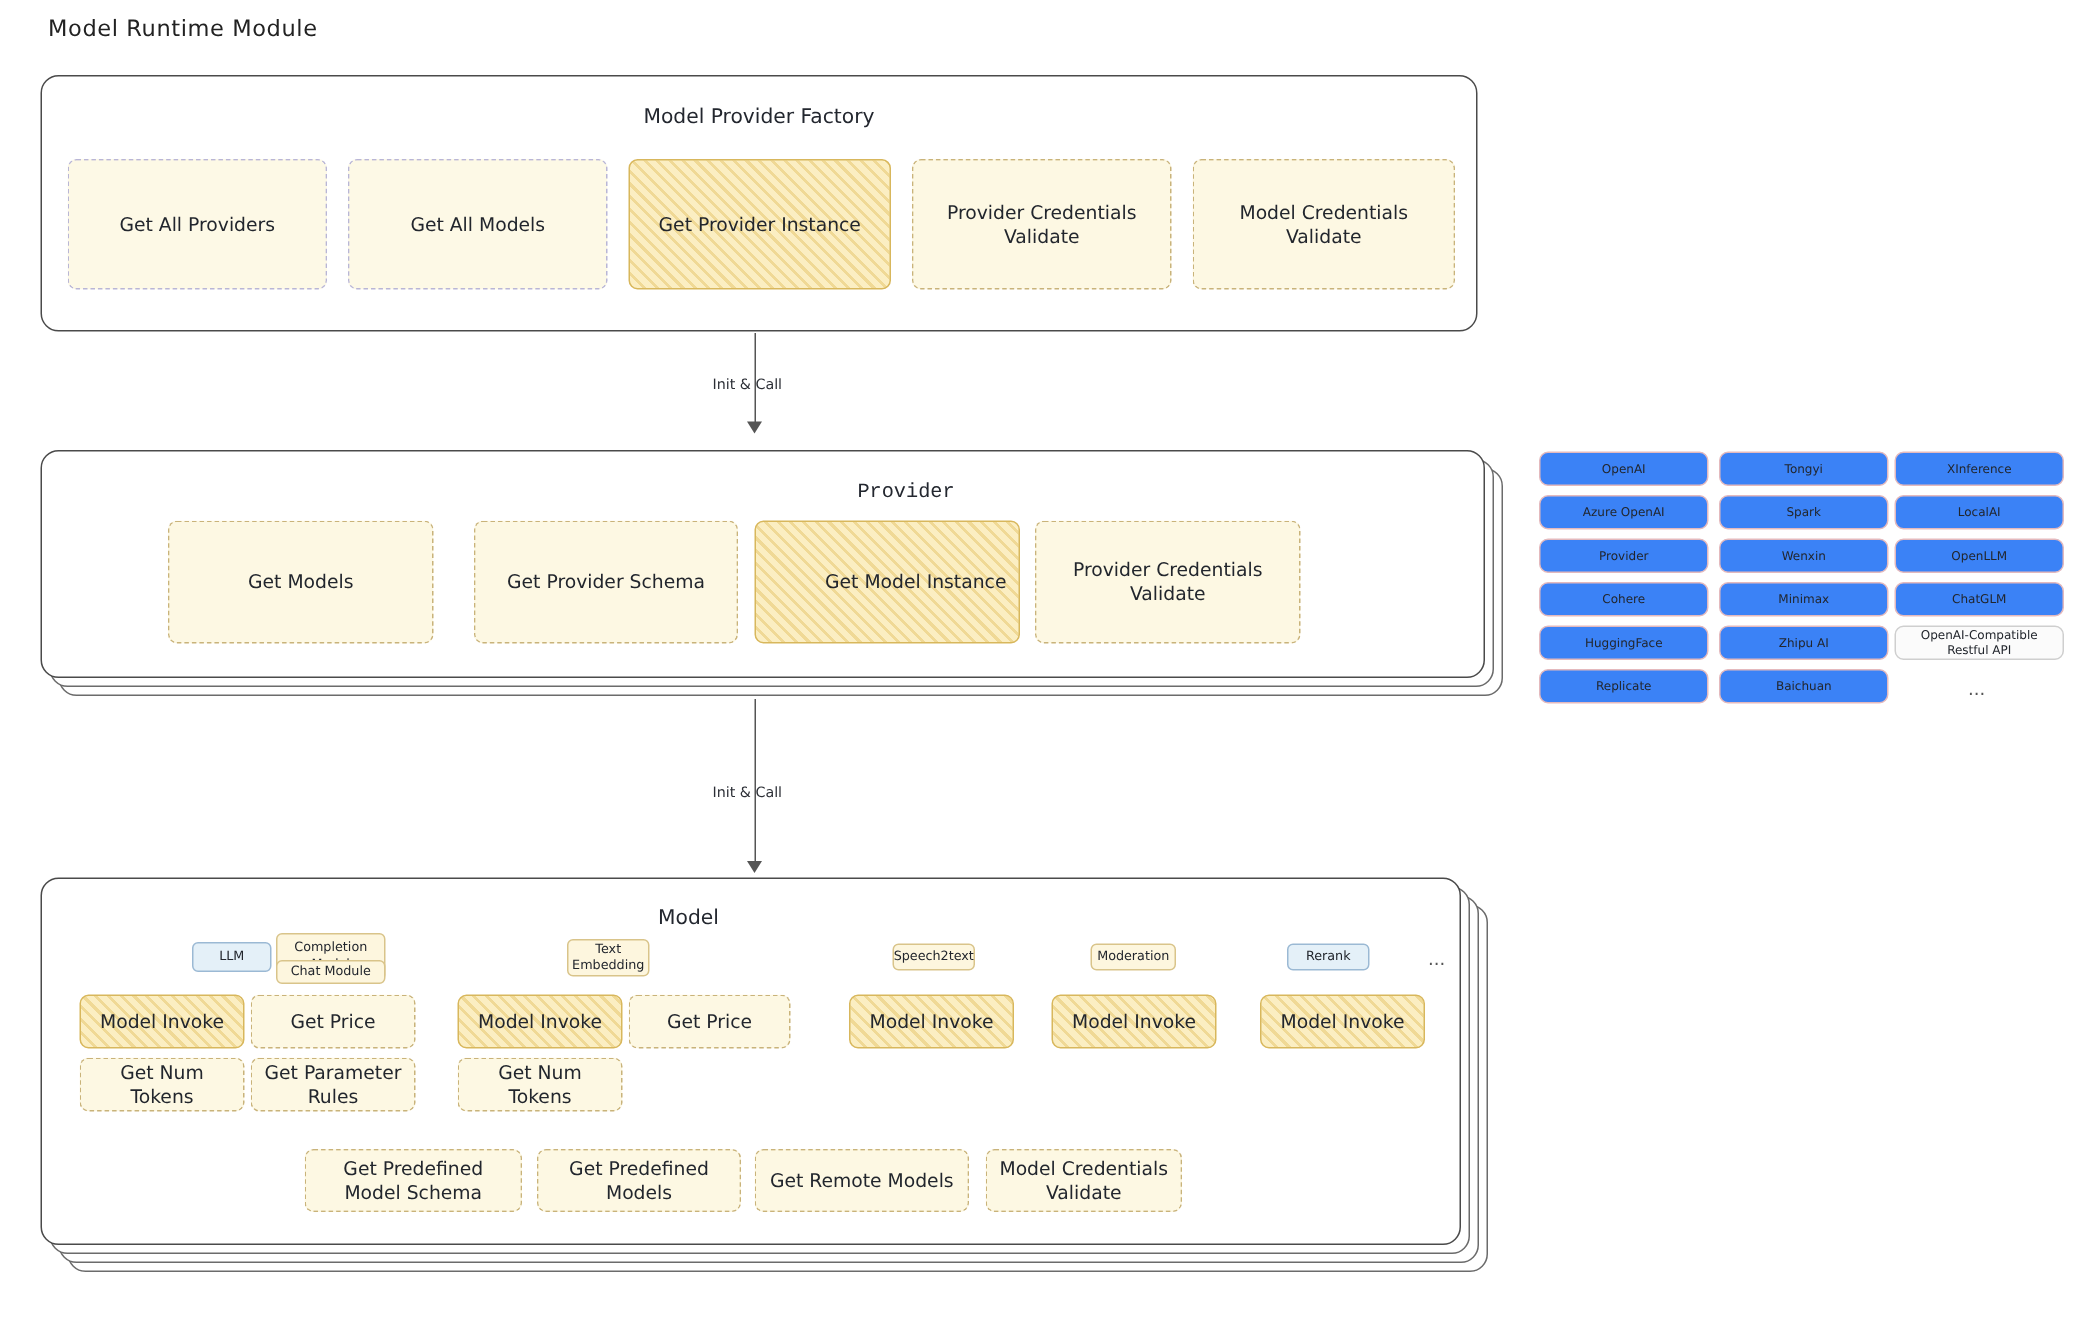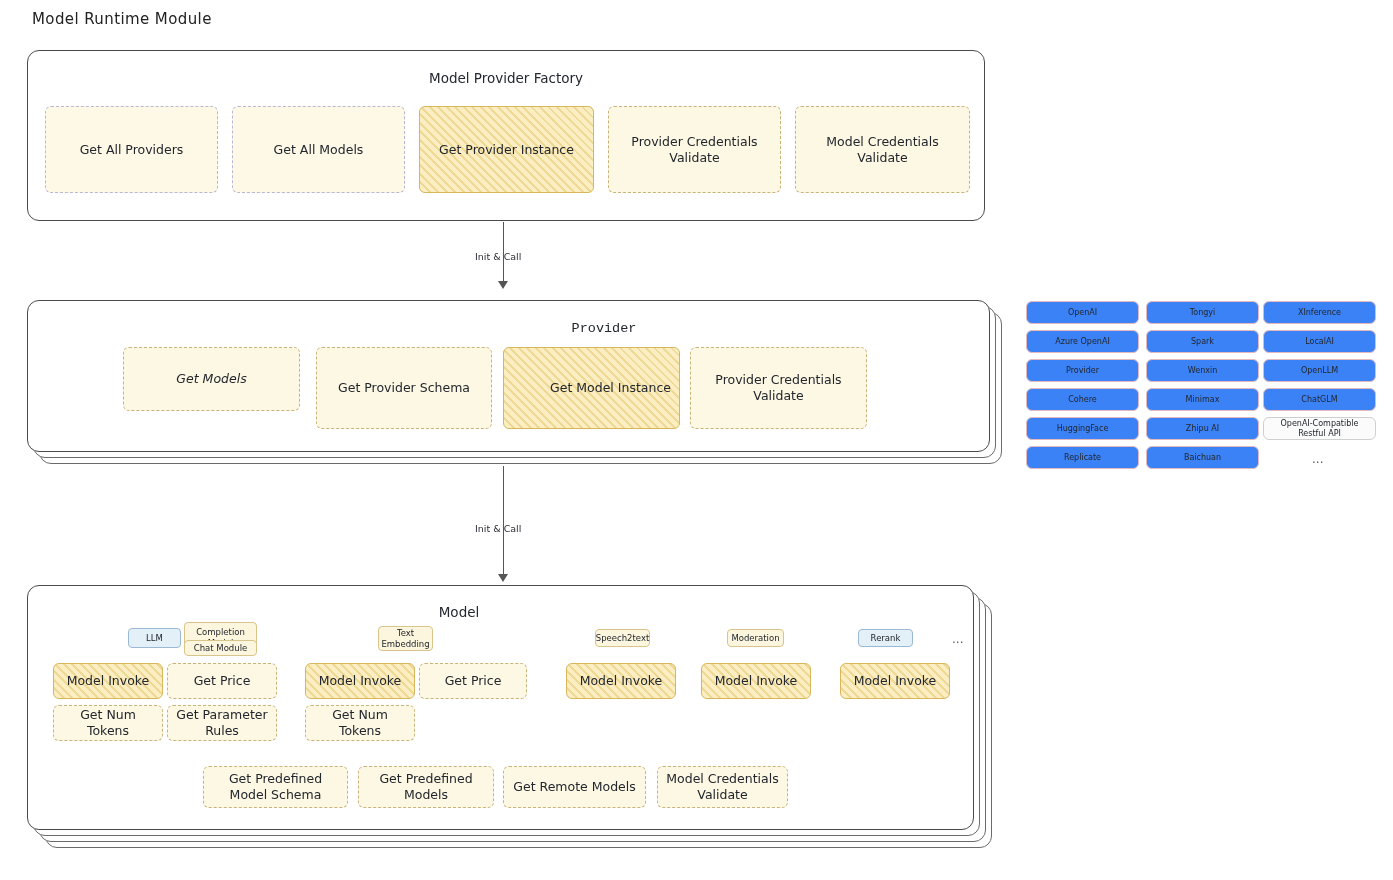--- a/index.html
+++ b/index.html
@@ -138,21 +138,21 @@
 
 <div class="vline" style="left:503px; top:222px; height:60px;"></div>
 <div class="arrowhead" style="left:498px; top:281px;"></div>
 <div class="arrow-label" style="left:475px; top:251px;">Init &amp; Call</div>
 
 <div class="panel-shadow" style="left:39px; top:312px; width:963px; height:152px;"></div>
 <div class="panel-shadow" style="left:33px; top:306px; width:963px; height:152px;"></div>
 <div class="panel" style="left:27px; top:300px; width:963px; height:152px;"></div>
 <div class="panel-title" style="left:27px; top:321px; width:1154px;font-family:Liberation Mono, monospace;">Provider</div>
 
-<div class="node dashed-yellow" style="left:123px; top:347px; width:177px; height:64px;font-style:italic;">Get Models</div>
+<div class="node dashed-yellow" style="left:112px; top:347px; width:177px; height:82px;">Get Models</div>
 <div class="node dashed-yellow" style="left:316px; top:347px; width:176px; height:82px;">Get Provider Schema</div>
 <div class="node hatched" style="left:503px; top:347px; width:177px; height:82px;padding-left:44px;">Get Model Instance</div>
 <div class="node dashed-yellow" style="left:690px; top:347px; width:177px; height:82px;">Provider Credentials Validate</div>
 
 <div class="node pink" style="left:1026px; top:301px; width:113px; height:23px;">OpenAI</div>
 <div class="node pink" style="left:1026px; top:330px; width:113px; height:23px;">Azure OpenAI</div>
 <div class="node pink" style="left:1026px; top:359px; width:113px; height:23px;">Provider</div>
 <div class="node pink" style="left:1026px; top:388px; width:113px; height:23px;">Cohere</div>
 <div class="node pink" style="left:1026px; top:417px; width:113px; height:23px;">HuggingFace</div>
 <div class="node pink" style="left:1026px; top:446px; width:113px; height:23px;">Replicate</div>

